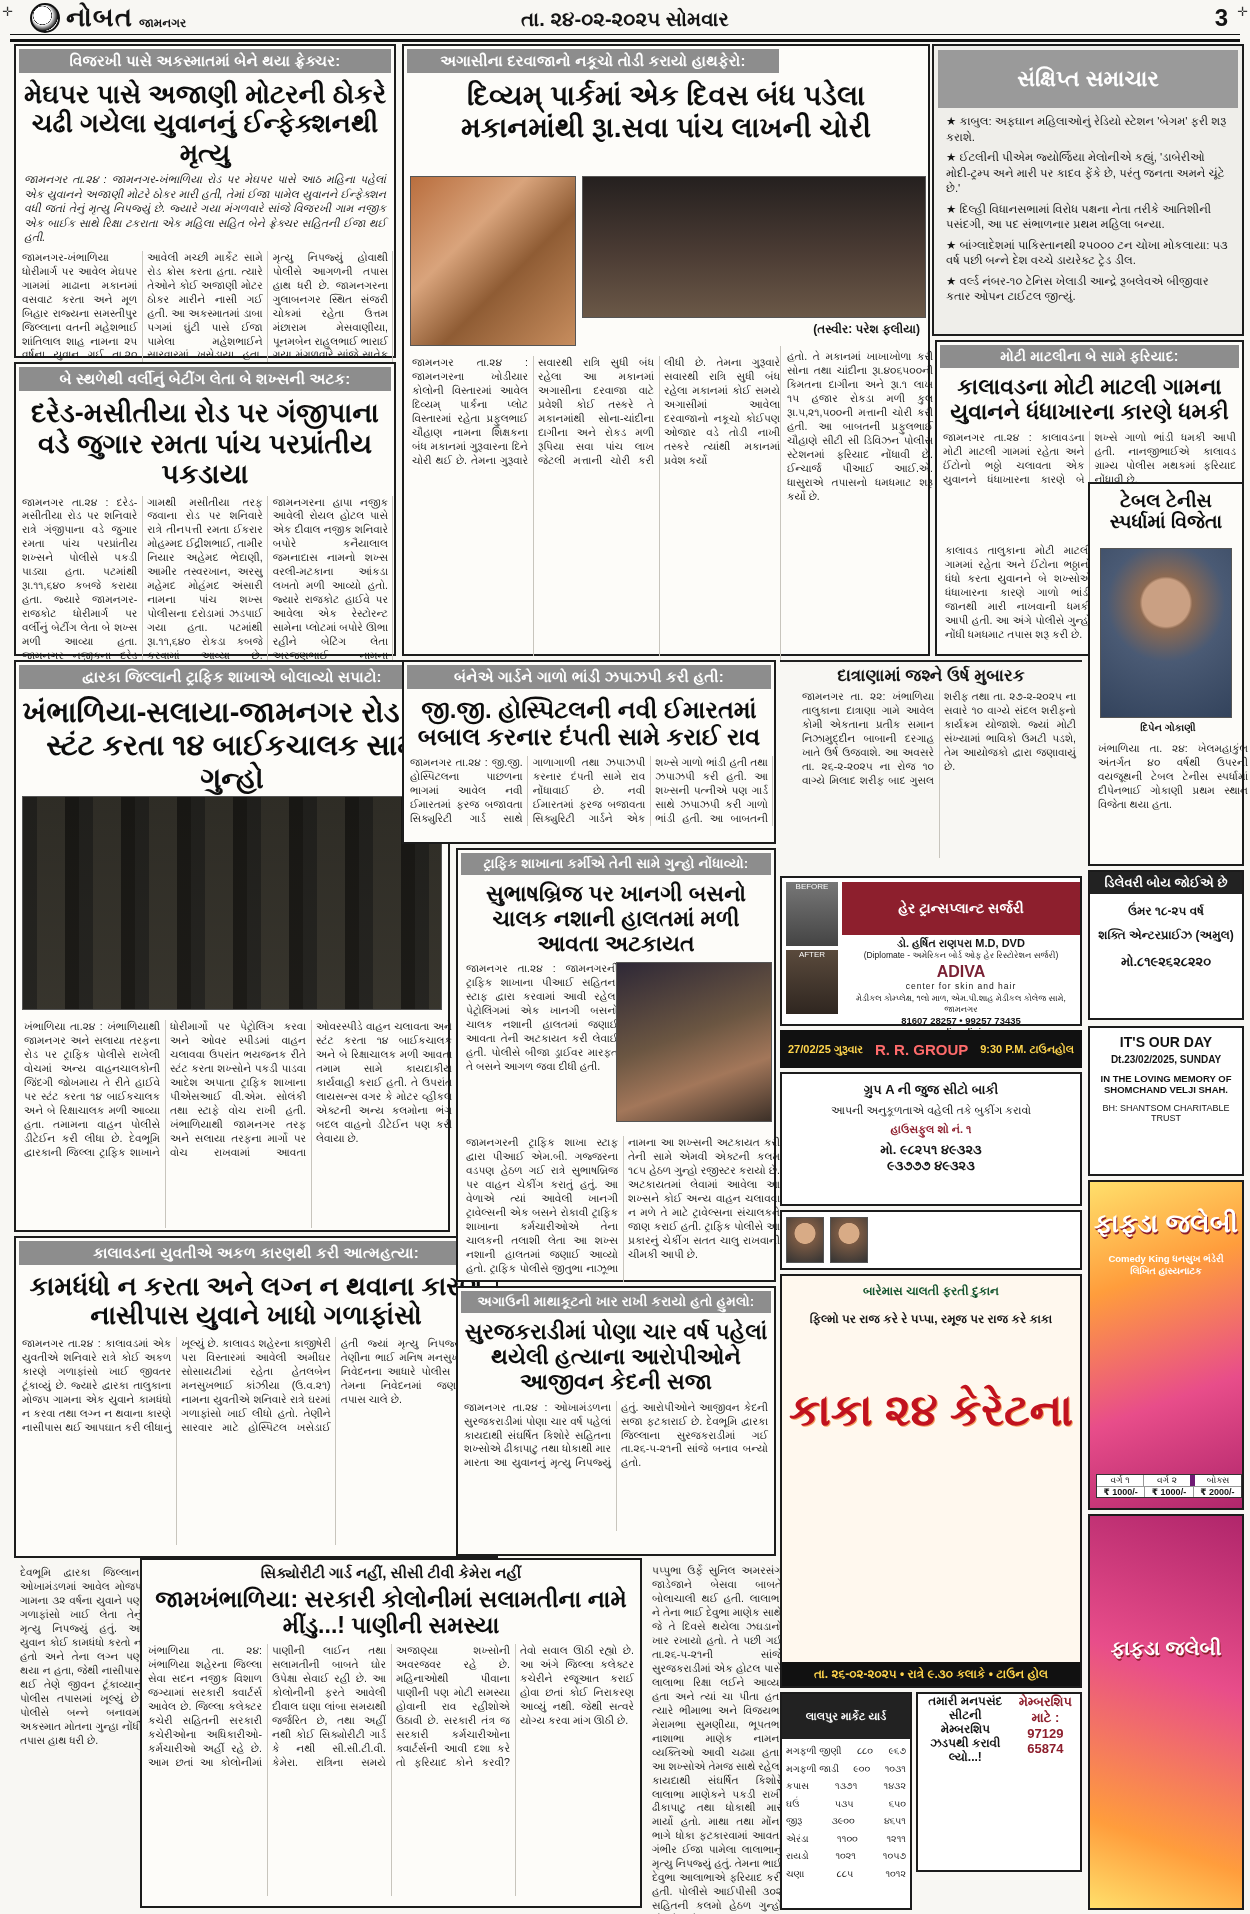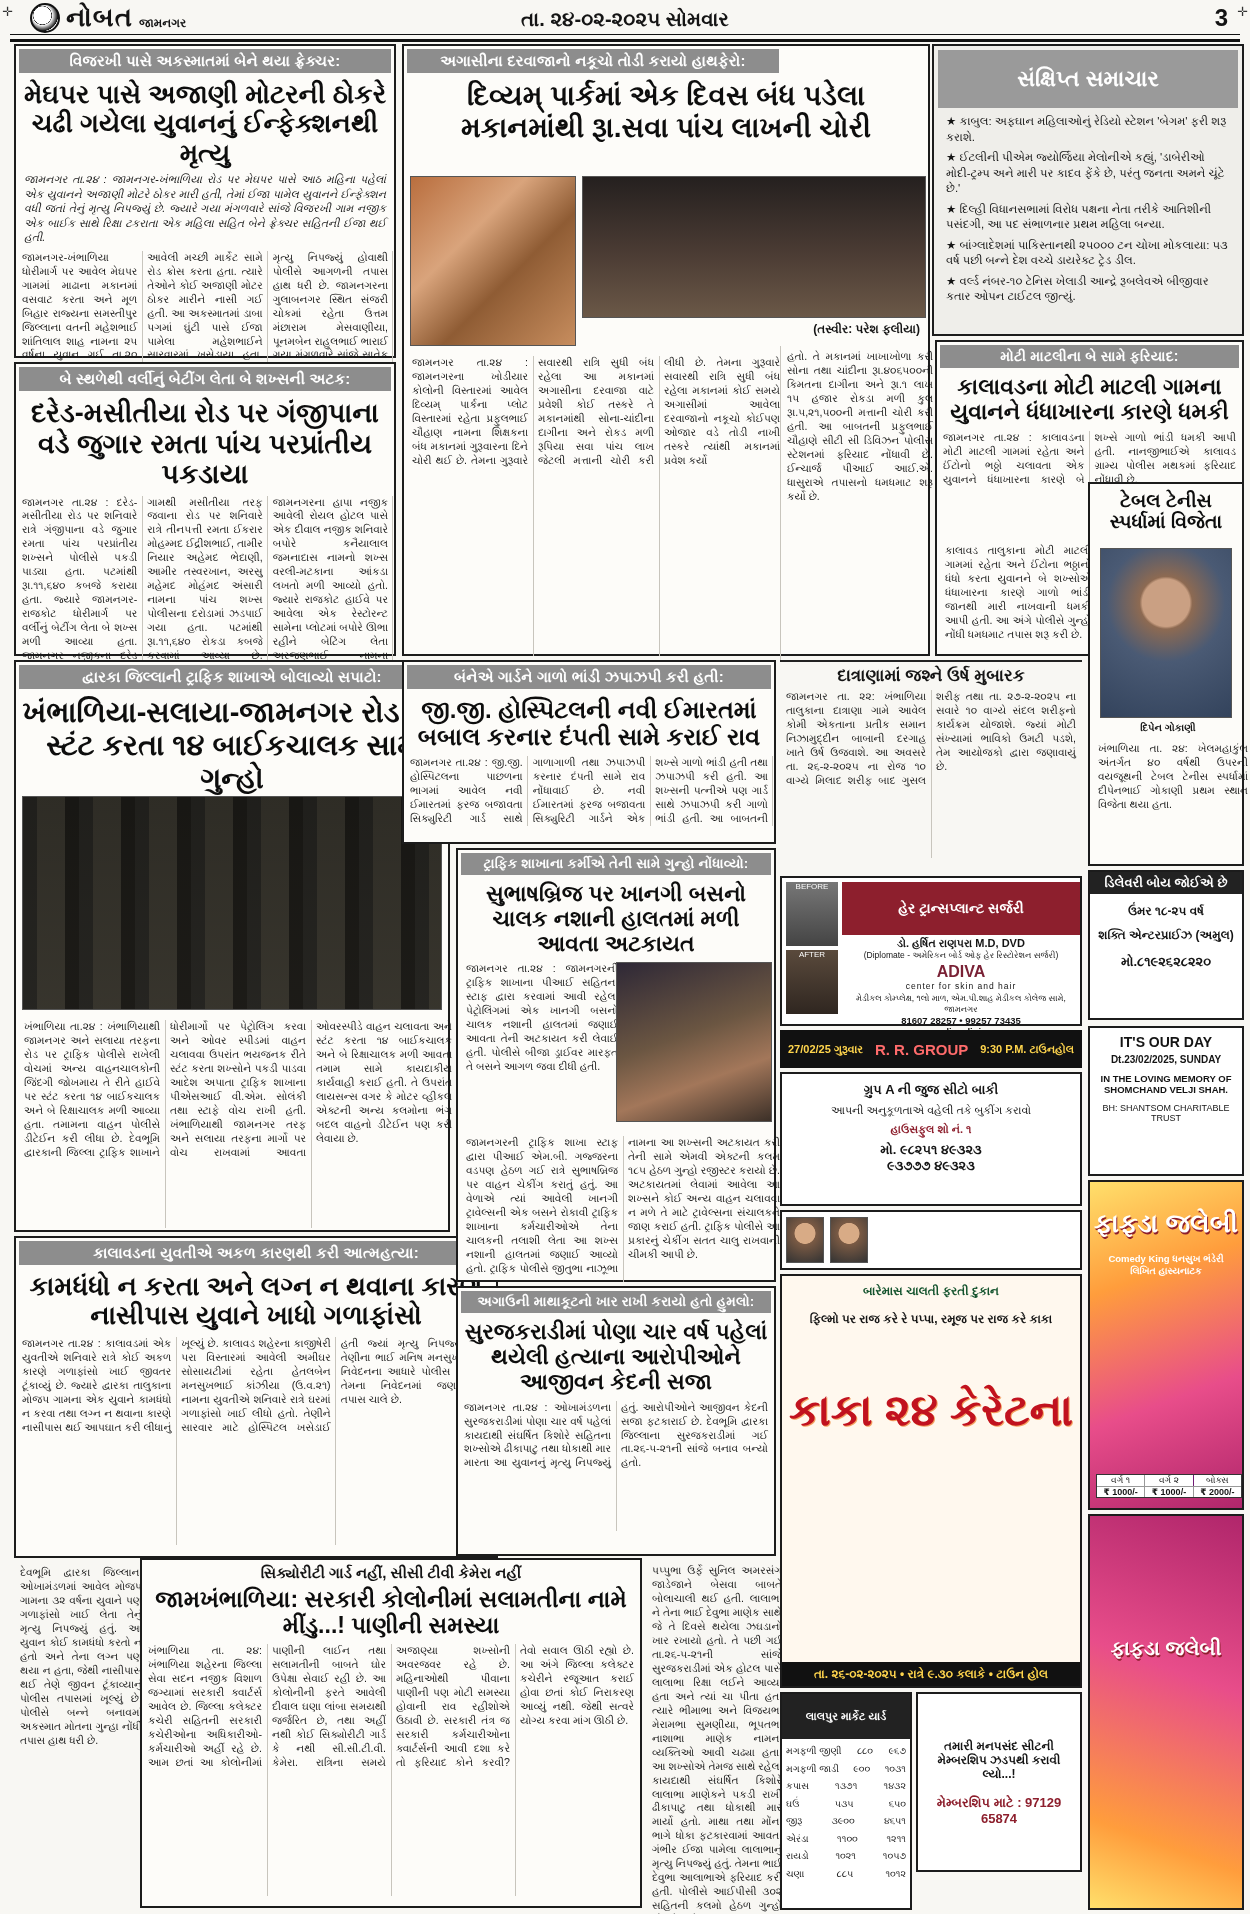--- a/index.html
+++ b/index.html
@@ -130,21 +130,21 @@
 <div class="abs box" style="left:1088px;top:482px;width:156px;height:384px;z-index:3;">
   <div class="hl" style="font-size:19px;padding-top:6px;">ટેબલ ટેનીસ સ્પર્ધામાં વિજેતા</div>
   <div class="ph inbox" style="left:10px;top:64px;width:132px;height:170px;background:
       radial-gradient(circle at 50% 32%,#caa083 18%,#8d6a52 20%,#4a5a74 45%,#33435c 100%);"></div>
   <div class="smallcap inbox" style="left:0;top:238px;width:156px;">દિપેન ગોકાણી</div>
   <div class="bt" style="position:absolute;left:2px;top:254px;width:150px;height:122px;overflow:hidden;">ખંભાળિયા તા. ૨૪: ખેલમહાકુંભ અંતર્ગત ૪૦ વર્ષથી ઉપરની વયજૂથની ટેબલ ટેનીસ સ્પર્ધામાં દીપેનભાઈ ગોકાણી પ્રથમ સ્થાન વિજેતા થયા હતા.</div>
 </div>
 
 <div class="abs" style="left:780px;top:660px;width:302px;height:212px;">
   <div class="centered" style="font-weight:800;font-size:17px;border-top:2px solid #222;padding-top:4px;">દાત્રાણામાં જશ્ને ઉર્ષ મુબારક</div>
-  <div class="bt cols2" style="height:168px;overflow:hidden;">જામનગર તા. ૨૨: ખંભાળિયા તાલુકાના દાત્રાણા ગામે આવેલ કોમી એકતાના પ્રતીક સમાન નિઝામુદ્દીન બાબાની દરગાહ ખાતે ઉર્ષ ઉજવાશે. આ અવસરે તા. ૨૬-૨-૨૦૨૫ ના રોજ ૧૦ વાગ્યે મિલાદ શરીફ બાદ ગુસલ શરીફ તથા તા. ૨૭-૨-૨૦૨૫ ના સવારે ૧૦ વાગ્યે સંદલ શરીફનો કાર્યક્રમ યોજાશે. જ્યાં મોટી સંખ્યામાં ભાવિકો ઉમટી પડશે, તેમ આયોજકો દ્વારા જણાવાયું છે.</div>
+  <div class="bt cols2" style="height:168px;overflow:hidden;margin-left:16px;">જામનગર તા. ૨૨: ખંભાળિયા તાલુકાના દાત્રાણા ગામે આવેલ કોમી એકતાના પ્રતીક સમાન નિઝામુદ્દીન બાબાની દરગાહ ખાતે ઉર્ષ ઉજવાશે. આ અવસરે તા. ૨૬-૨-૨૦૨૫ ના રોજ ૧૦ વાગ્યે મિલાદ શરીફ બાદ ગુસલ શરીફ તથા તા. ૨૭-૨-૨૦૨૫ ના સવારે ૧૦ વાગ્યે સંદલ શરીફનો કાર્યક્રમ યોજાશે. જ્યાં મોટી સંખ્યામાં ભાવિકો ઉમટી પડશે, તેમ આયોજકો દ્વારા જણાવાયું છે.</div>
 </div>
 
 <div class="abs adborder" style="left:780px;top:876px;width:302px;height:150px;">
   <div class="inbox" style="left:4px;top:4px;width:52px;height:64px;background:linear-gradient(#777,#444);color:#fff;font-size:8px;text-align:center;"><span>BEFORE</span></div>
   <div class="inbox" style="left:4px;top:72px;width:52px;height:64px;background:linear-gradient(#5a4a3c,#2f2620);color:#fff;font-size:8px;text-align:center;"><span>AFTER</span></div>
   <div class="inbox" style="left:60px;top:4px;width:238px;">
     <div style="background:#8d1f2d;color:#fff;font-weight:800;text-align:center;font-size:14px;padding:18px;">હેર ટ્રાન્સપ્લાન્ટ સર્જરી</div>
     <div class="centered" style="font-weight:bold;font-size:11px;margin-top:2px;">ડો. હર્ષિત રાણપરા M.D, DVD</div>
     <div class="centered" style="font-size:8.5px;">(Diplomate - અમેરિકન બોર્ડ ઓફ હેર રિસ્ટોરેશન સર્જરી)</div>
     <div class="centered" style="font-weight:900;font-size:16px;color:#7a2236;margin-top:2px;">ADIVA</div>
@@ -183,21 +183,21 @@
   <div class="centered" style="font-size:13px;font-weight:900;">૯૩૭૭૭ ૪૯૩૨૩</div>
 </div>
 
 <div class="abs adborder" style="left:1088px;top:1180px;width:156px;height:330px;background:
     linear-gradient(160deg,#ffdf6b 0%,#ff9d3c 30%,#e84d8a 65%,#b0266b 100%);">
   <div class="centered" style="font-size:26px;font-weight:900;color:#fff;text-shadow:1px 2px 0 #8d1f2d;margin-top:26px;line-height:1.2;">ફાફડા જલેબી</div>
   <div class="centered" style="font-size:9.5px;color:#fff;margin:14px 8px 0 8px;font-weight:bold;">Comedy King ધનસુખ ભંડેરી લિખિત હાસ્યનાટક</div>
   <div style="position:absolute;left:6px;bottom:10px;width:144px;background:#fff;border:1px solid #333;font-size:9px;text-align:center;">
     <div style="display:flex;border-bottom:1px solid #999;">
       <span style="flex:1;border-right:1px solid #999;">વર્ગ ૧</span>
-      <span style="flex:1;border-right:1px solid #701a75;">વર્ગ ૨</span>
+      <span style="flex:1;border-right:5px solid #701a75;">વર્ગ ૨</span>
       <span style="flex:1;">બોક્સ</span>
     </div>
     <div style="display:flex;font-weight:900;">
       <span style="flex:1;border-right:1px solid #999;">₹ 1000/-</span>
       <span style="flex:1;border-right:1px solid #999;">₹ 1000/-</span>
       <span style="flex:1;">₹ 2000/-</span>
     </div>
   </div>
 </div>
 
@@ -252,21 +252,21 @@
         <span>૧૦૫૭</span>
       </div>
     <div style="display:flex;justify-content:space-between;">
         <span>ચણા</span>
         <span>૮૮૫</span>
         <span>૧૦૧૨</span>
       </div>
   </div>
 </div>
 
-<div class="abs adborder" style="left:916px;top:1692px;width:166px;height:180px;display:flex;flex-direction:column;justify-content:center;gap:14px;padding:0 8px;">
+<div class="abs adborder" style="left:916px;top:1692px;width:166px;height:180px;display:flex;flex-direction:row;justify-content:center;gap:14px;padding:0 8px;">
   <div class="centered" style="font-size:12px;font-weight:bold;">તમારી મનપસંદ સીટની મેમ્બરશિપ ઝડપથી કરાવી લ્યો...!</div>
   <div class="centered" style="font-size:13px;font-weight:900;color:#8d1f2d;">મેમ્બરશિપ માટે : 97129 65874</div>
 </div>
 
 <div class="abs" style="left:1088px;top:1514px;width:156px;height:396px;border:2px solid #1c1c1c;box-sizing:border-box;background:
     linear-gradient(200deg,#b0266b 0%,#e84d8a 40%,#ff9d3c 80%,#ffdf6b 100%);">
   <div class="centered" style="font-size:20px;font-weight:900;color:#fff;text-shadow:1px 2px 0 #8d1f2d;margin-top:120px;line-height:1.25;">ફાફડા જલેબી</div>
 </div>
 
 </body></html>

